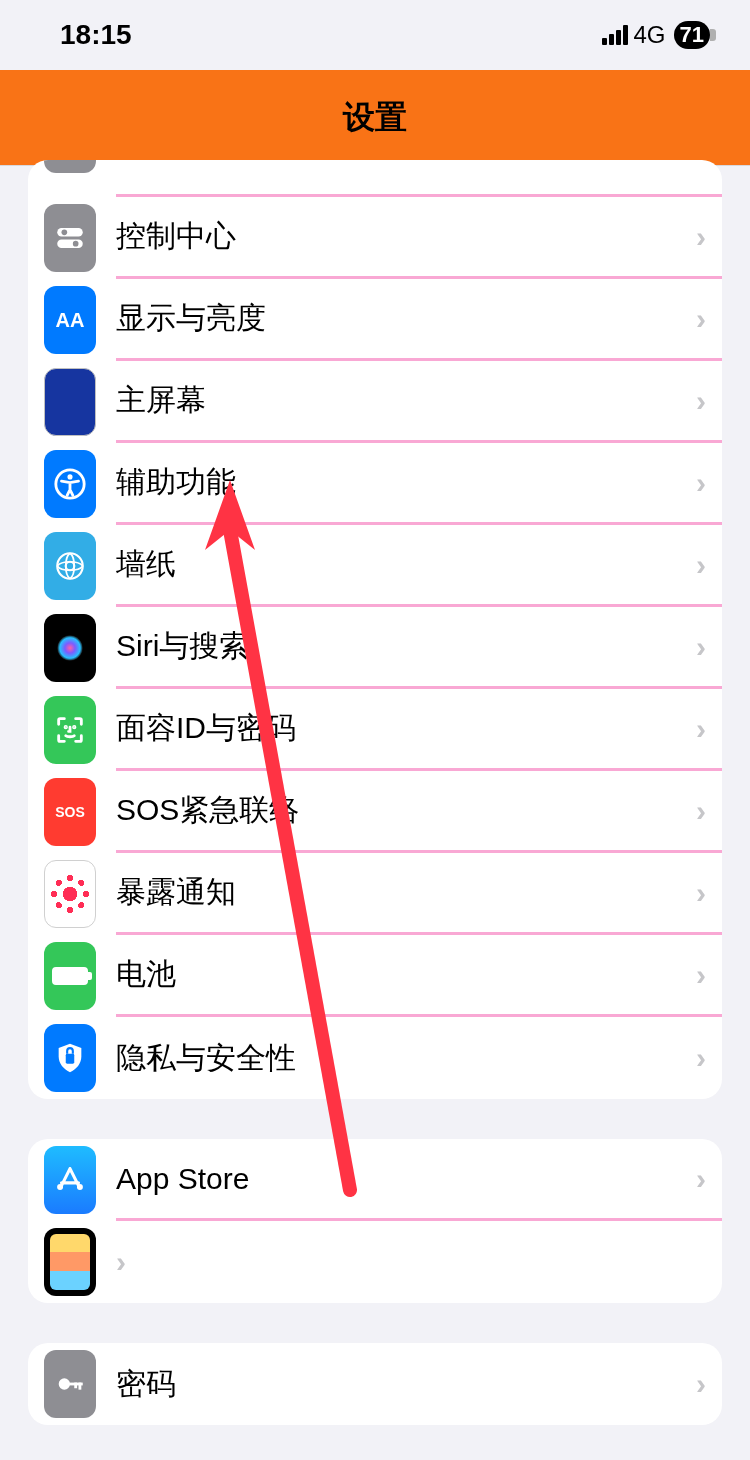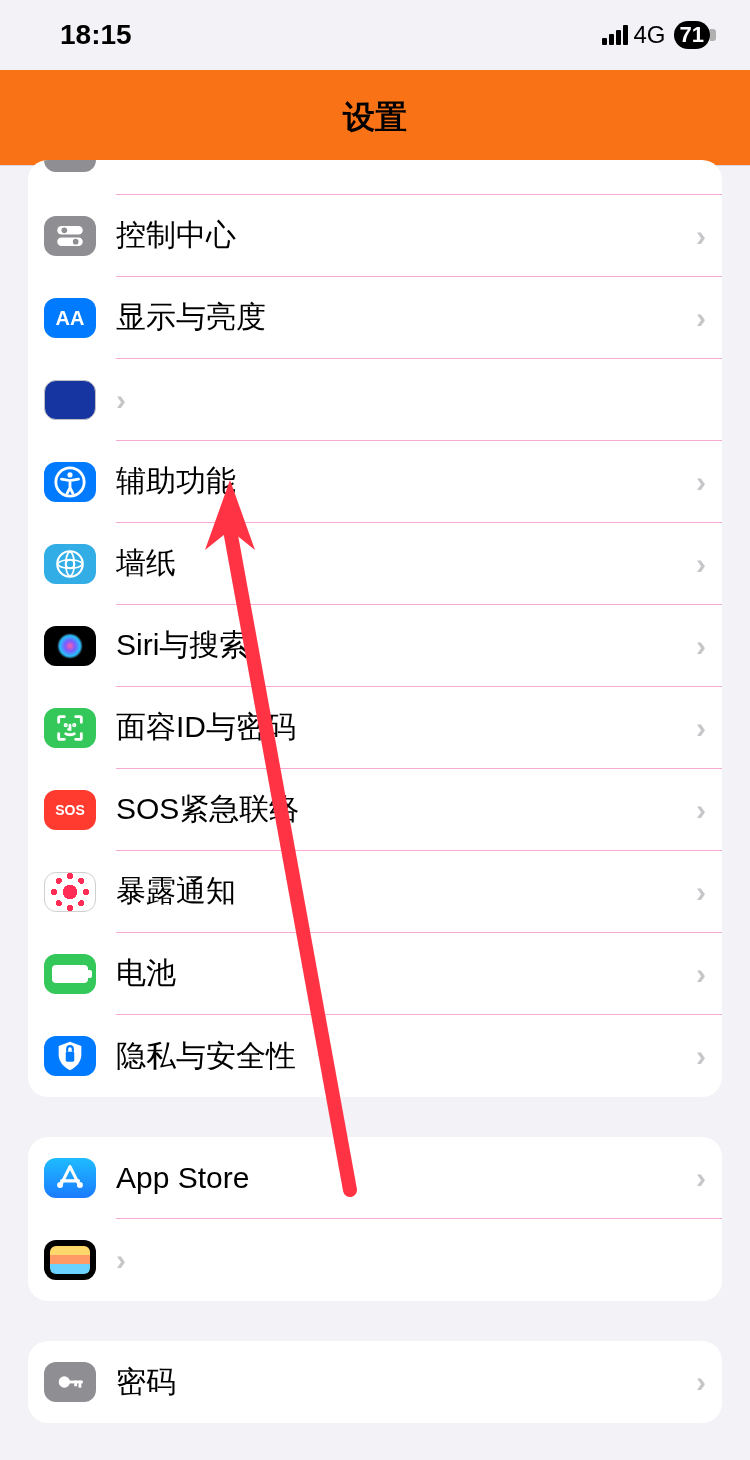--- a/index.html
+++ b/index.html
@@ -91,34 +91,34 @@
   .group.first { margin-top: -6px; }
   .row {
     display: flex;
     align-items: center;
     min-height: 82px;
     padding-left: 16px;
     position: relative;
   }
   .row .icon {
     width: 52px;
-    height: 40px;
+    height: 68px;
     border-radius: 12px;
     flex-shrink: 0;
     display: flex;
     align-items: center;
     justify-content: center;
     margin-right: 20px;
   }
   .row-body {
     flex: 1;
     display: flex;
     align-items: center;
     min-height: 82px;
-    border-bottom: 1px solid #f9a8d4;
+    border-bottom: 3px solid #f9a8d4;
     padding-right: 16px;
   }
   .row:last-child .row-body { border-bottom: none; }
   .row.partial-top .row-body { padding-top: 0; min-height: 30px; }
   .row.partial-top { min-height: 30px; }
   .row-label {
     font-size: 30px;
     flex: 1;
     color: #000;
   }
@@ -244,20 +244,21 @@
         <span style="background:#ff9ff3"></span>
           <span style="background:#54a0ff"></span>
           <span style="background:#5f27cd"></span>
           <span style="background:#00d2d3"></span>
         <span style="background:#ff6348"></span>
           <span style="background:#2ed573"></span>
           <span style="background:#ffa502"></span>
           <span style="background:#3742fa"></span>
       </div>
       <div class="row-body">
+        <span class="row-label">主屏幕</span>
         <span class="chevron">›</span>
       </div>
     </div>
 
     <div class="row">
       <div class="icon bg-blue">
         <svg viewBox="0 0 24 24">
             <circle cx="12" cy="12" r="10" fill="none" stroke="#fff" stroke-width="2"></circle>
             <circle cx="12" cy="7" r="1.8" fill="#fff"></circle>
             <path d="M6 10l6 1 6-1M12 11v5m-2 4l2-4 2 4" stroke="#fff" stroke-width="2" stroke-linecap="round" fill="none"></path>

